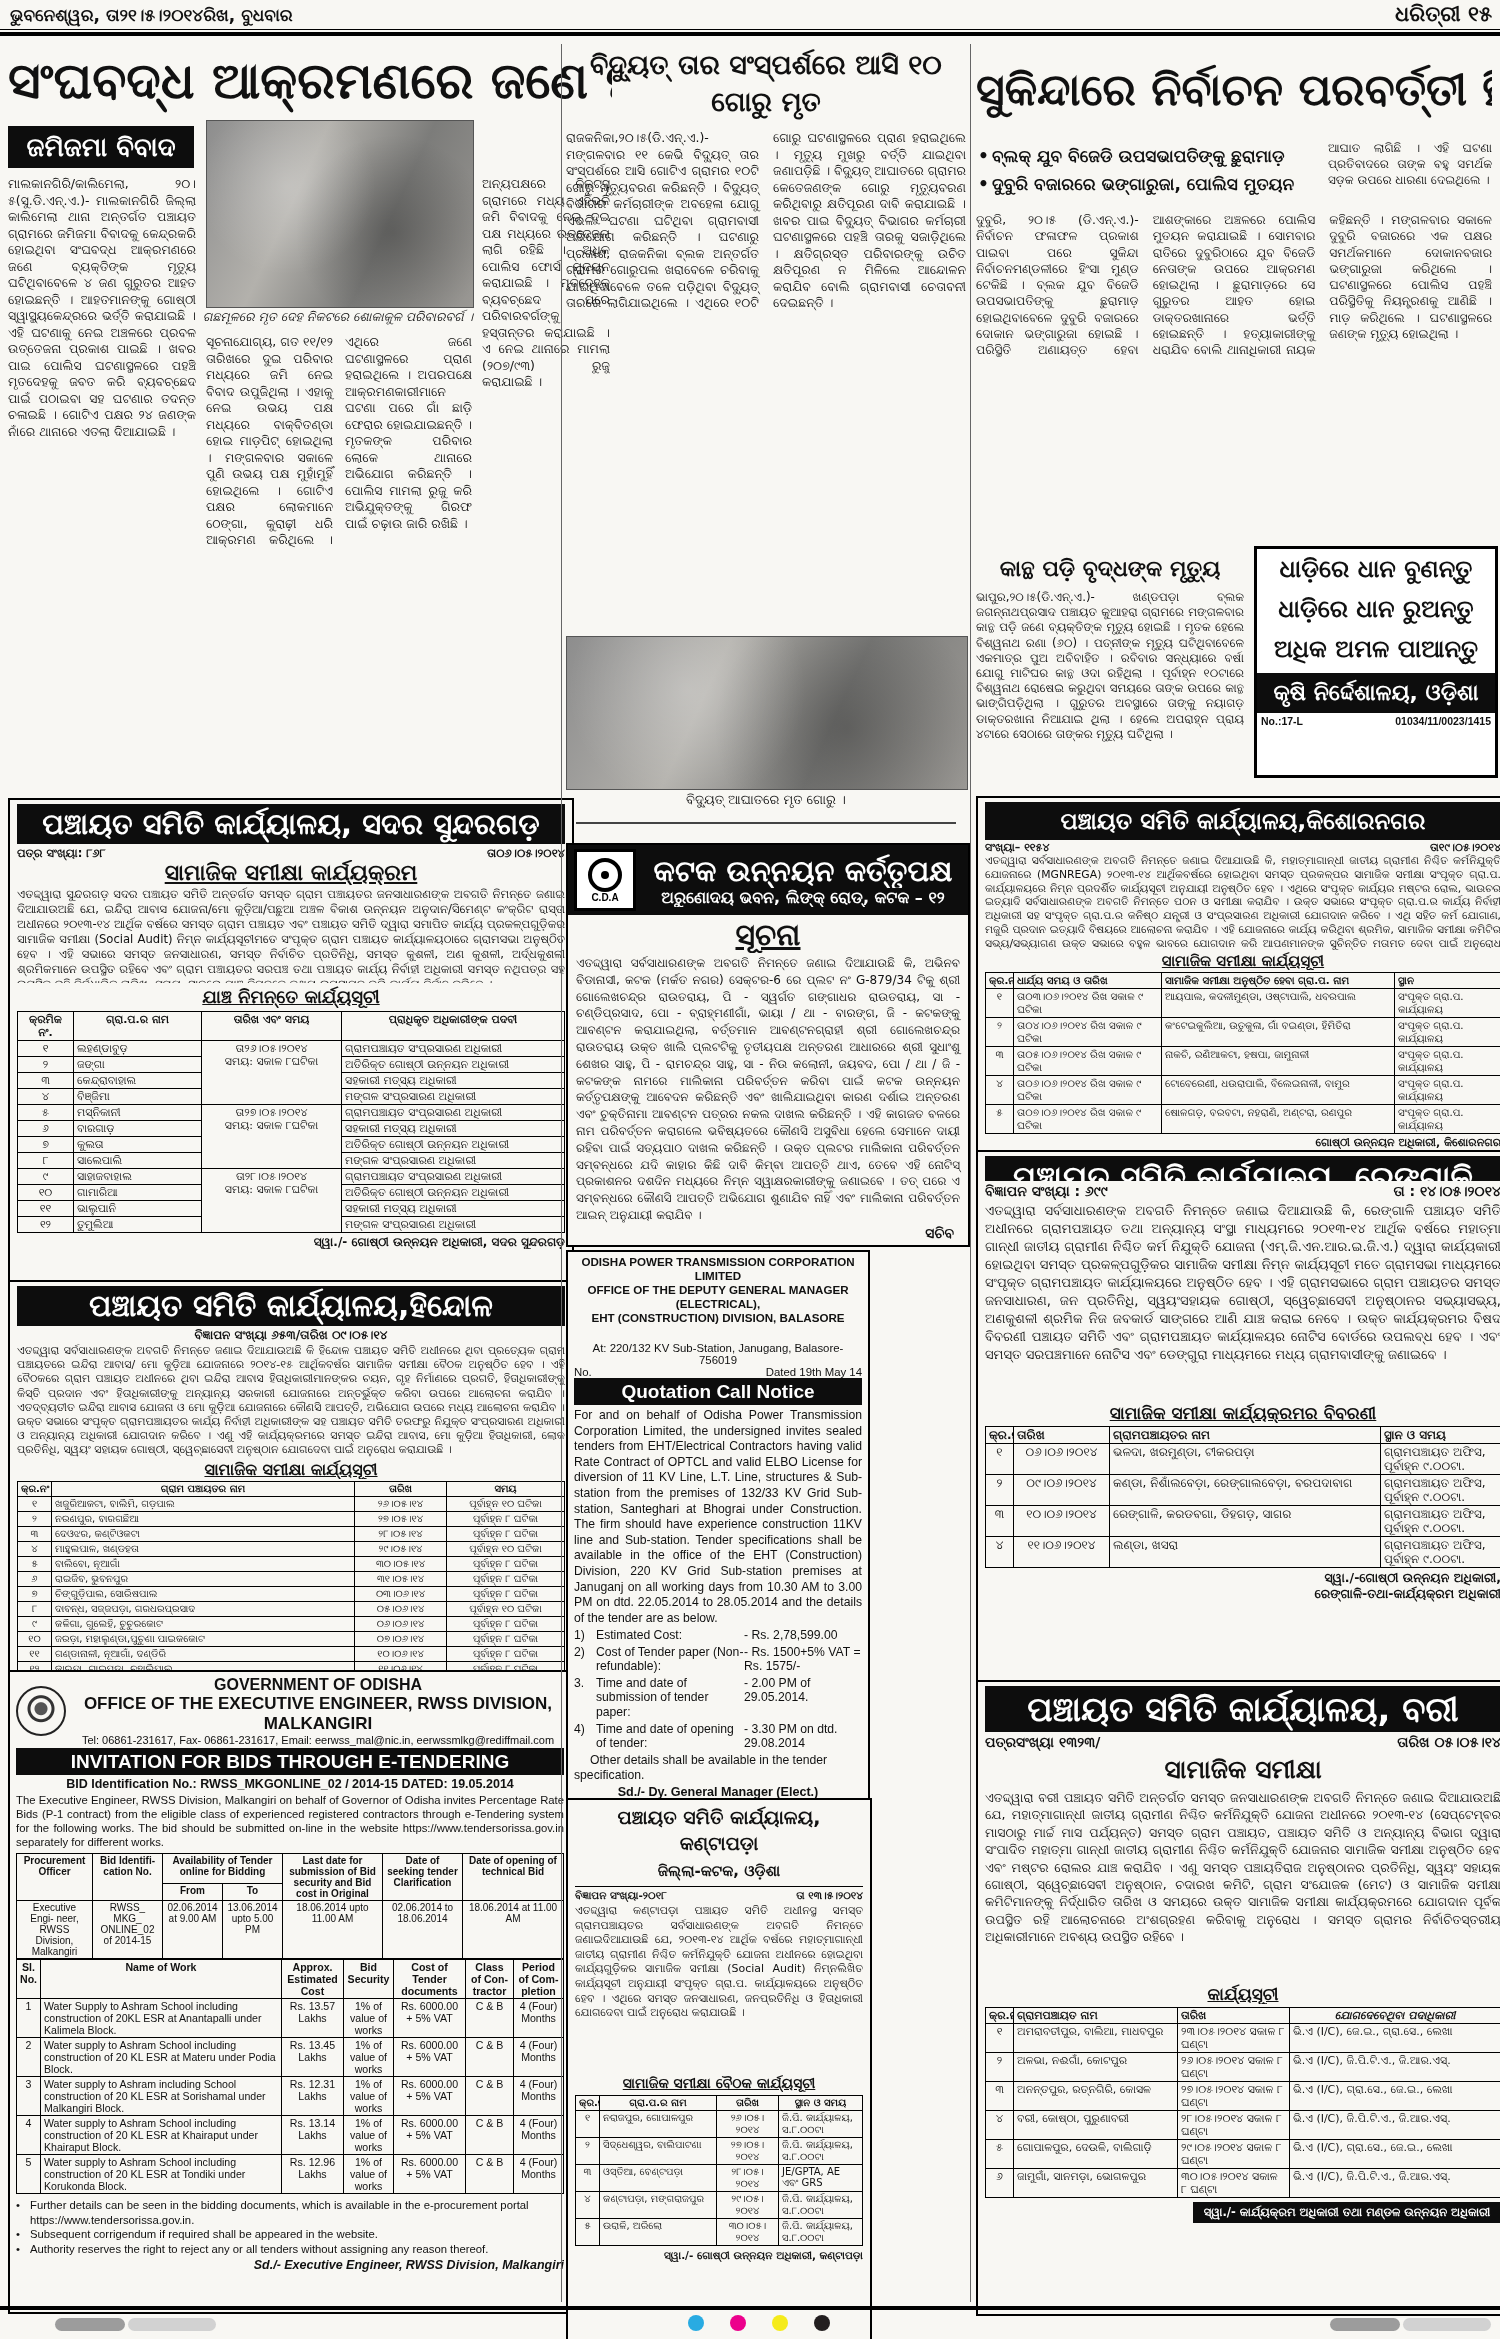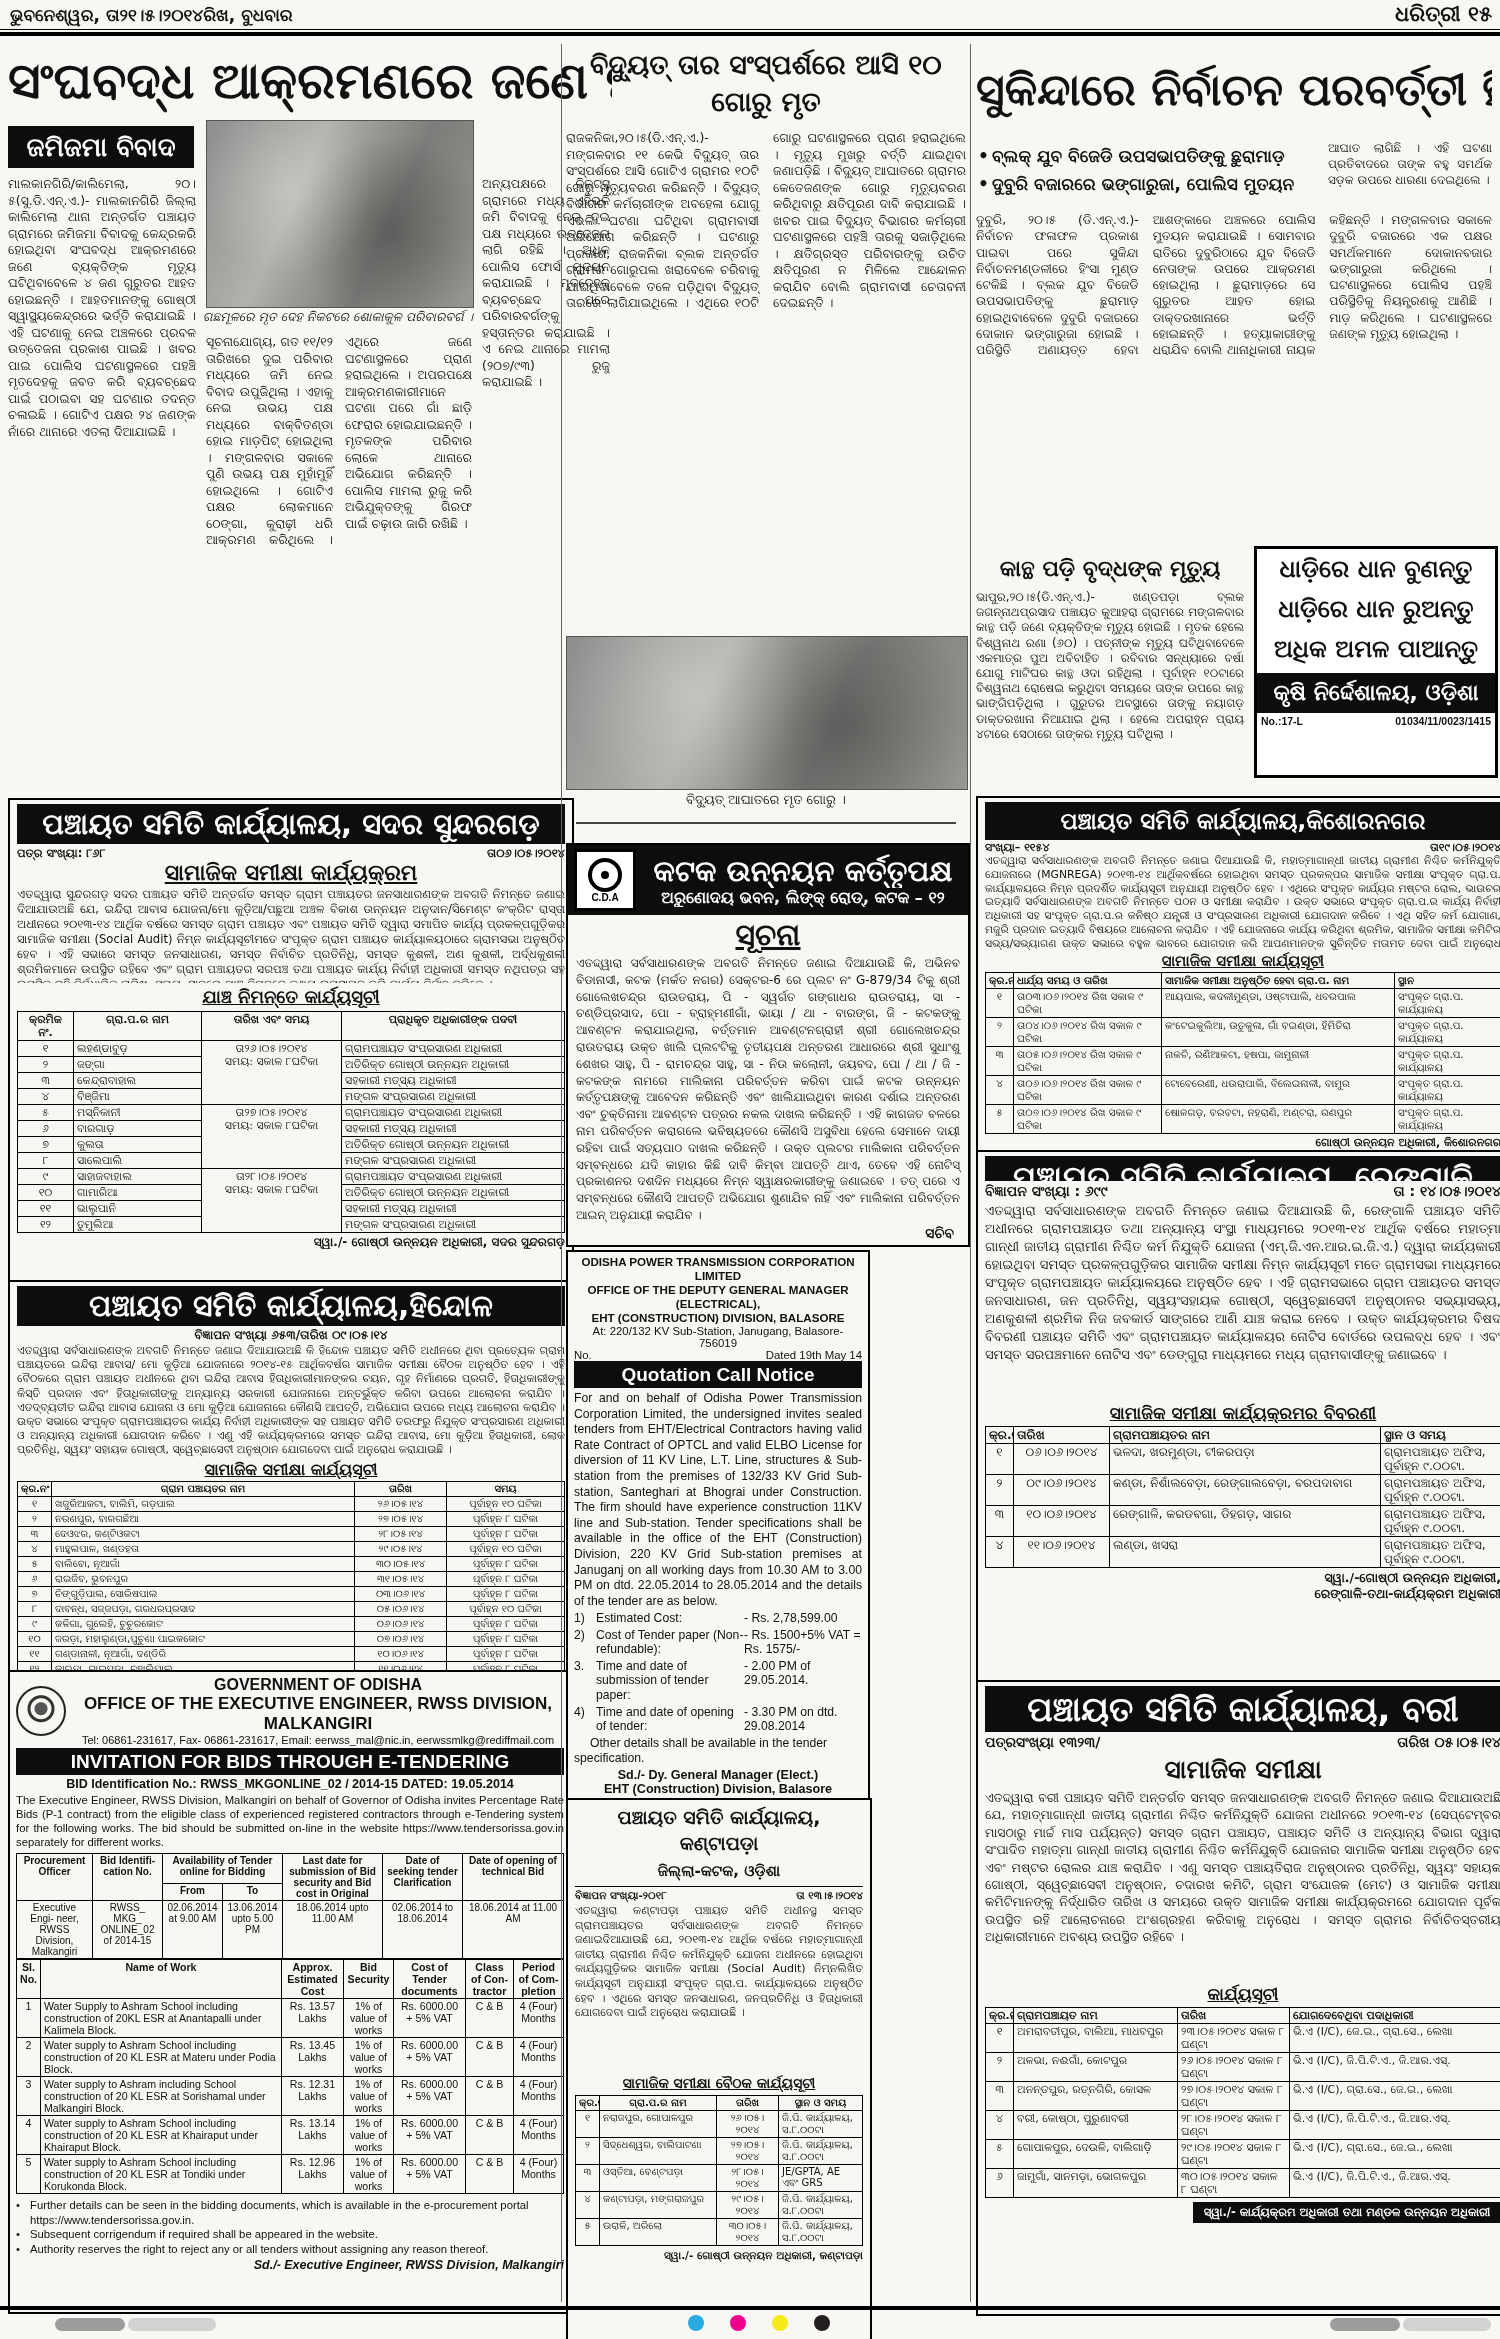--- a/index.html
+++ b/index.html
@@ -432,21 +432,21 @@
     </div>
     <div class="ctitle ov" style="font-size:30px;margin-top:2px;">ସୂଚନା</div>
     <div class="just ov" style="font-size:12px;line-height:16.8px;height:268px;padding:2px 8px;">ଏତଦ୍ଦ୍ୱାରା ସର୍ବସାଧାରଣଙ୍କ ଅବଗତି ନିମନ୍ତେ ଜଣାଇ ଦିଆଯାଉଛି କି, ଅଭିନବ ବିଡାନାସୀ, କଟକ (ମର୍କତ ନଗର) ସେକ୍ଟର-6 ରେ ପ୍ଲଟ ନଂ G-879/34 ଟିକୁ ଶ୍ରୀ ଗୋଲେଖଚନ୍ଦ୍ର ରାଉତରାୟ, ପି - ସ୍ୱର୍ଗତ ଗଙ୍ଗାଧର ରାଉତରାୟ, ସା - ଚଣ୍ଡିପ୍ରସାଦ, ପୋ - ବ୍ରାହ୍ମଣୀଗାଁ, ଭାୟା / ଥା - ବାରଙ୍ଗ, ଜି - କଟକଙ୍କୁ ଆବଣ୍ଟନ କରାଯାଇଥିଲା, ବର୍ତ୍ତମାନ ଆବଣ୍ଟନଗ୍ରାହୀ ଶ୍ରୀ ଗୋଲେଖଚନ୍ଦ୍ର ରାଉତରାୟ ଉକ୍ତ ଖାଲି ପ୍ଲଟଟିକୁ ତୃତୀୟପକ୍ଷ ଅନ୍ତରଣ ଆଧାରରେ ଶ୍ରୀ ସୁଧାଂଶୁ ଶେଖର ସାହୁ, ପି - ରାମଚନ୍ଦ୍ର ସାହୁ, ସା - ନିଉ କଲୋନୀ, ଜୟବଦ, ପୋ / ଥା / ଜି - କଟକଙ୍କ ନାମରେ ମାଲିକାନା ପରିବର୍ତ୍ତନ କରିବା ପାଇଁ କଟକ ଉନ୍ନୟନ କର୍ତ୍ତୃପକ୍ଷଙ୍କୁ ଆବେଦନ କରିଛନ୍ତି ଏବଂ ଖାଲିଯାଇଥିବା କାରଣ ଦର୍ଶାଇ ଅନ୍ତରଣ ଏବଂ ଚୁକ୍ତିନାମା ଆବଣ୍ଟନ ପତ୍ରର ନକଲ ଦାଖଲ କରିଛନ୍ତି । ଏହି କାଗଜତ ବଳରେ ନାମ ପରିବର୍ତ୍ତନ କରାଗଲେ ଭବିଷ୍ୟତରେ କୌଣସି ଅସୁବିଧା ହେଲେ ସେମାନେ ଦାୟୀ ରହିବା ପାଇଁ ସତ୍ୟପାଠ ଦାଖଲ କରିଛନ୍ତି । ଉକ୍ତ ପ୍ଲଟର ମାଲିକାନା ପରିବର୍ତ୍ତନ ସମ୍ବନ୍ଧରେ ଯଦି କାହାର କିଛି ଦାବି କିମ୍ବା ଆପତ୍ତି ଥାଏ, ତେବେ ଏହି ନୋଟିସ୍ ପ୍ରକାଶନର ଦଶଦିନ ମଧ୍ୟରେ ନିମ୍ନ ସ୍ୱାକ୍ଷରକାରୀଙ୍କୁ ଜଣାଇବେ । ତତ୍ ପରେ ଏ ସମ୍ବନ୍ଧରେ କୌଣସି ଆପତ୍ତି ଅଭିଯୋଗ ଶୁଣାଯିବ ନାହିଁ ଏବଂ ମାଲିକାନା ପରିବର୍ତ୍ତନ ଆଇନ୍ ଅନୁଯାୟୀ କରାଯିବ ।</div>
     <div class="sig ov" style="font-size:14px;padding:0 14px;">ସଚିବ</div>
   </div>
 
   <div class="notice eng" style="left:566px;top:1250px;width:288px;height:540px;padding:3px 6px;">
     <div class="b tc ov" style="font-size:11.6px;line-height:14px;">ODISHA POWER TRANSMISSION CORPORATION LIMITED</div>
     <div class="b tc ov" style="font-size:11.6px;line-height:14px;">OFFICE OF THE DEPUTY GENERAL MANAGER (ELECTRICAL),</div>
     <div class="b tc ov" style="font-size:11.6px;line-height:14px;">EHT (CONSTRUCTION) DIVISION, BALASORE</div>
-    <div class="tc ov" style="font-size:11.4px;">At: 220/132 KV Sub-Station, Janugang, Balasore-756019</div>
+    <div class="tc ov" style="font-size:11.4px;margin-top:17px;">At: 220/132 KV Sub-Station, Janugang, Balasore-756019</div>
     <div style="display:flex;justify-content:space-between;font-size:11.4px;">
       <span>No.</span>
       <span>Dated 19th May 14</span>
     </div>
     <div class="banner ov" style="font-size:19px;line-height:27px;height:27px;">Quotation Call Notice</div>
     <div class="just ov" style="font-size:12.2px;line-height:15.6px;height:218px;margin-top:3px;">For and on behalf of Odisha Power Transmission Corporation Limited, the undersigned invites sealed tenders from EHT/Electrical Contractors having valid Rate Contract of OPTCL and valid ELBO License for diversion of 11 KV Line, L.T. Line, structures &amp; Sub-station from the premises of 132/33 KV Grid Sub-station, Santeghari at Bhograi under Construction. The firm should have experience construction 11KV line and Sub-station. Tender specifications shall be available in the office of the EHT (Construction) Division, 220 KV Grid Sub-station premises at Januganj on all working days from 10.30 AM to 3.00 PM on dtd. 22.05.2014 to 28.05.2014 and the details of the tender are as below.</div>
     <div style="font-size:12.2px;line-height:14.6px;margin-top:2px;">
         <div class="qi">
         <span class="qn">1)</span>
         <span class="ql">Estimated Cost:</span>
@@ -658,21 +658,21 @@
           <col style="width:28px">
           <col style="width:164px">
           <col style="width:112px">
           <col>
         </colgroup>
       <thead>
           <tr>
             <th style="text-align:left;">କ୍ର.ନଂ</th>
             <th style="text-align:left;">ଗ୍ରାମପଞ୍ଚାୟତ ନାମ</th>
             <th style="text-align:left;">ତାରିଖ</th>
-            <th style="text-align:left;">ଯୋଗଦେବେଥିବା ପଦାଧିକାରୀ</th>
+            <th style="text-align:center;font-style:italic;">ଯୋଗଦେବେଥିବା ପଦାଧିକାରୀ</th>
           </tr>
         </thead>
       <tbody>
           <tr>
           <td class="tc">୧</td>
           <td>ଅମରାବତୀପୁର, ବାଲିଆ, ମାଧବପୁର</td>
           <td>୨୩।୦୫।୨୦୧୪ ସକାଳ ୮ ଘଣ୍ଟା</td>
           <td>ଭି.ଏ (I/C), ଜେ.ଇ., ଗ୍ରା.ସେ., ଲେଖା</td>
         </tr>
           <tr>

